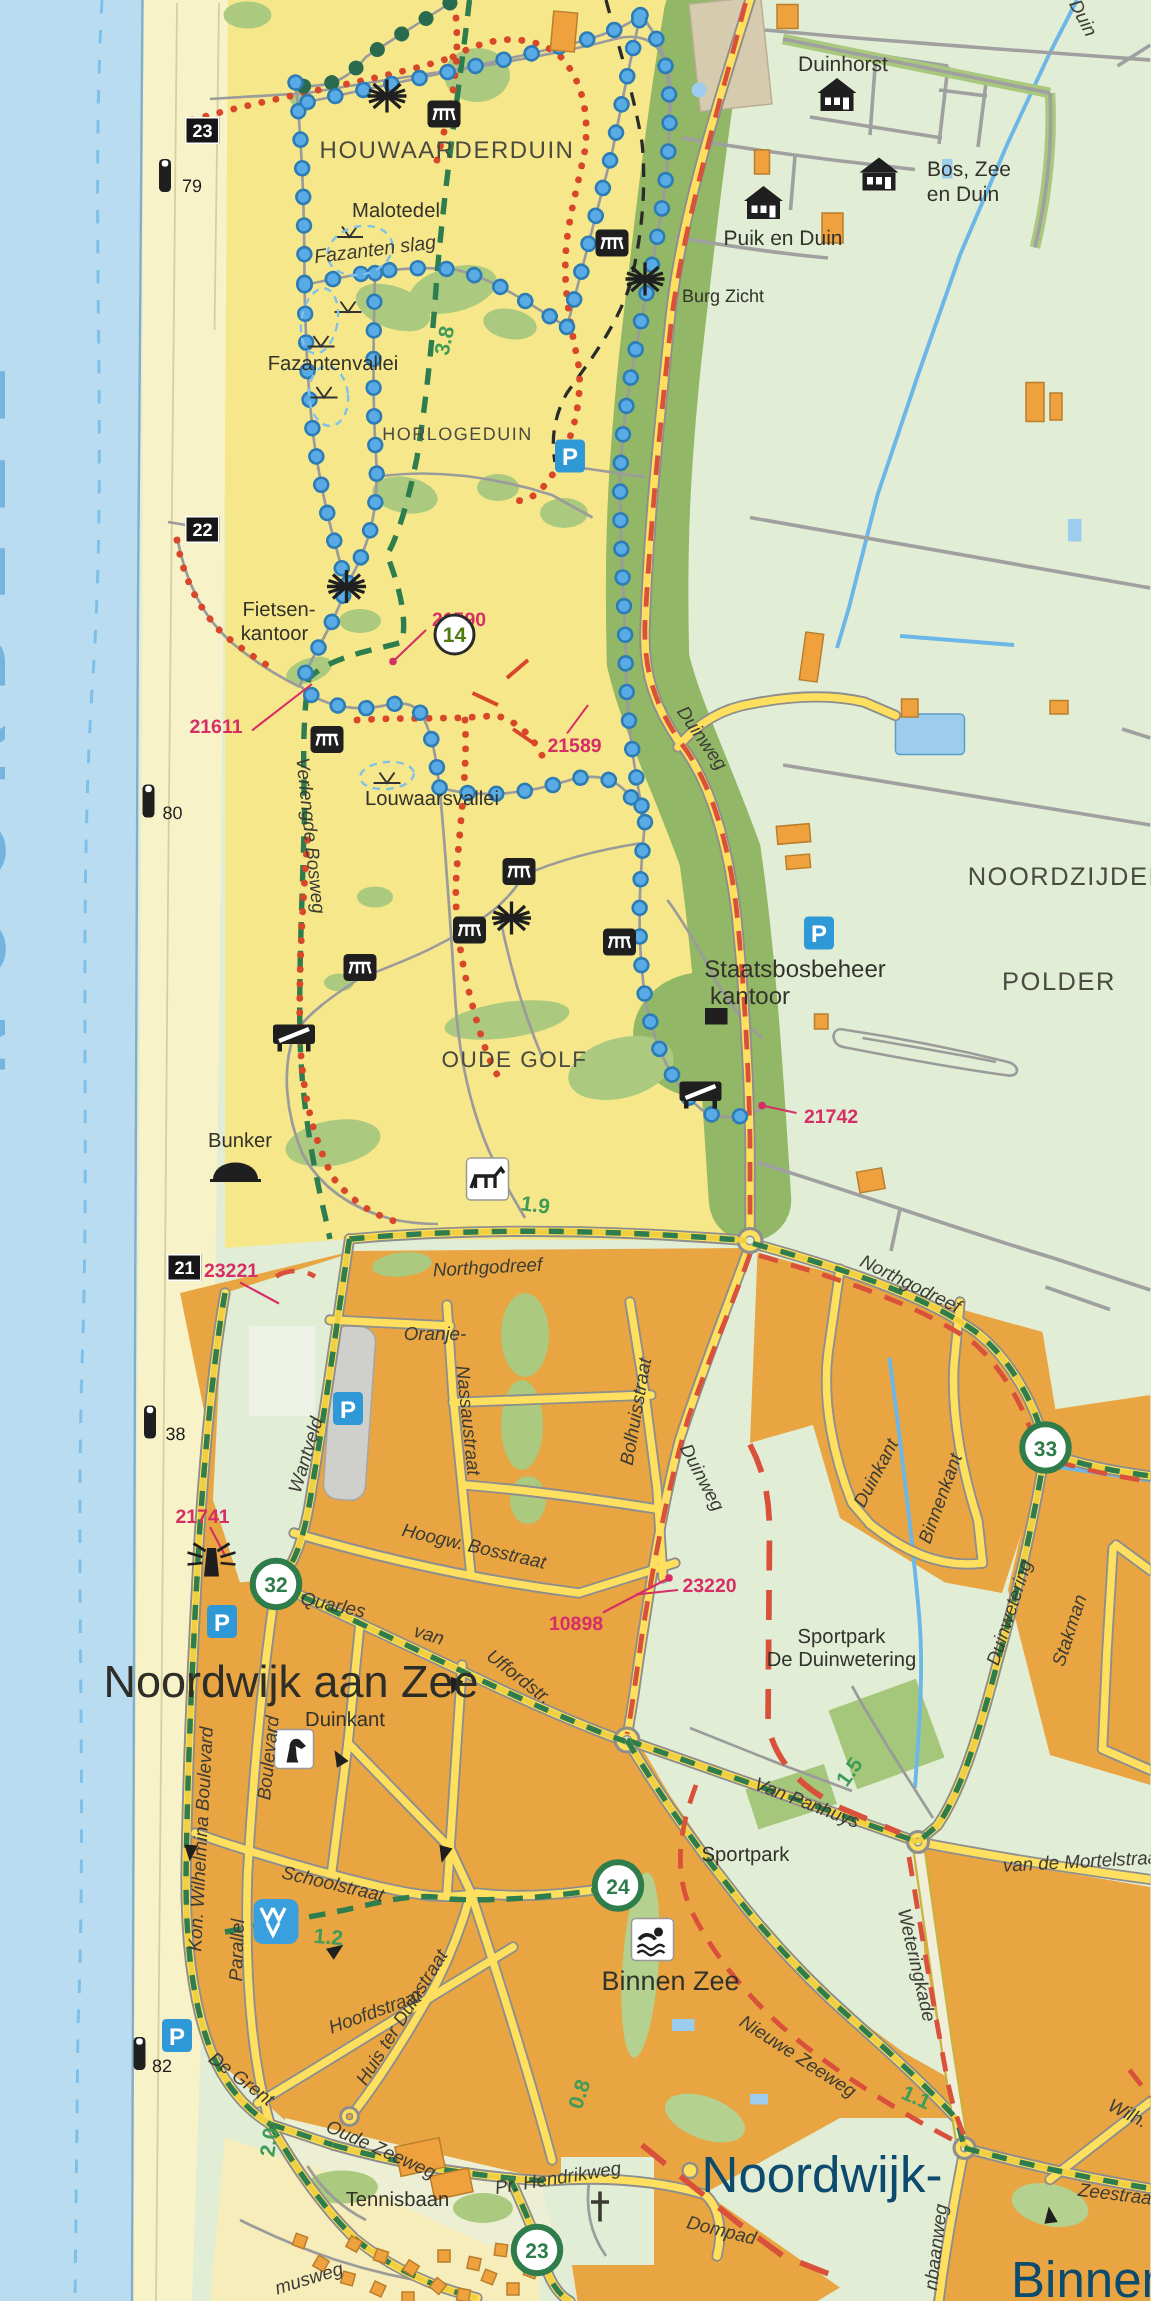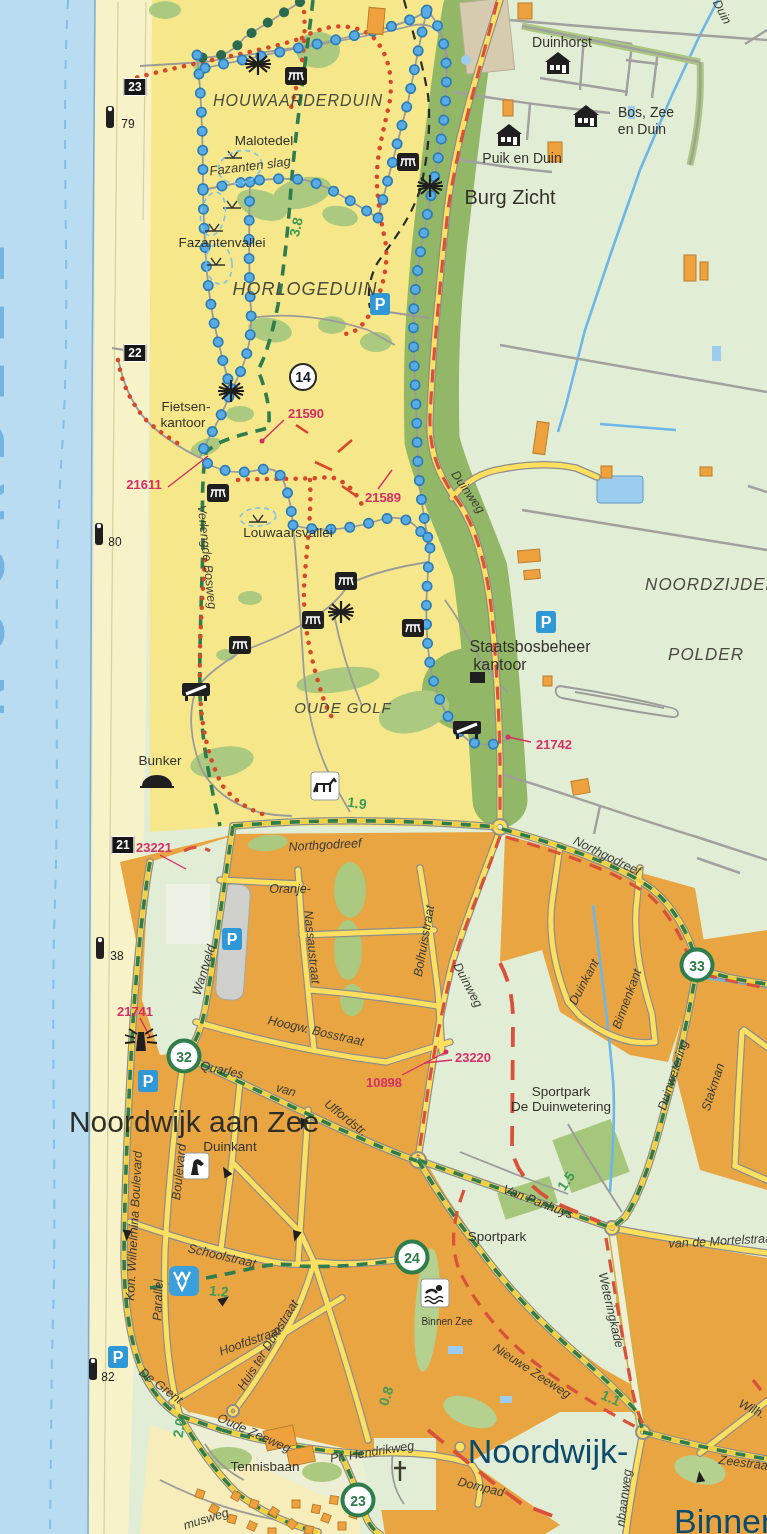--- a/index.html
+++ b/index.html
@@ -1,33 +1,33 @@
 <!DOCTYPE html>
 <html><head>
 <meta charset="utf-8">
 <style>
   html,body{margin:0;padding:0;background:#e2edd5;}
   #map{position:relative;width:767px;height:1534px;overflow:hidden;font-family:"Liberation Sans",sans-serif;}
   #map svg{position:absolute;left:0;top:0;}
   .lbl{position:absolute;transform:translate(-50%,-50%) rotate(var(--r,0deg));white-space:nowrap;color:#3b3b32;pointer-events:none;}
-  .area{font-style:italic;color:#4a4a40;letter-spacing:1px;font-size:16px;}
-  .area.sm{font-size:18px;}
+  .area{color:#4a4a40;letter-spacing:1px;font-size:16px;}
+  .area.sm{font-size:12px;}
   .place{font-size:13.5px;color:#32322b;}
   .place.md{font-size:16px;}
   .street{font-style:italic;font-size:12.5px;color:#3c3c34;}
   .big{font-size:30px;color:#2e2e28;margin-left:48px;}
   .huge{font-size:34px;color:#0c4a6e;}
   .sea-name{font-size:56px;color:#69aede;letter-spacing:22px;font-weight:bold;opacity:.85;}
   .node{font-size:13px;font-weight:bold;color:#d62e66;}
   .dist{font-size:14px;font-weight:bold;color:#3f9b57;}
   .kmbox{background:#161616;color:#fff;font-size:12px;font-weight:bold;padding:1px 4px;border:1px solid #fff;}
   .pole{font-size:12px;color:#1d1d1d;}
   .badge{width:27px;height:27px;border-radius:50%;background:#fff;display:flex;align-items:center;justify-content:center;font-weight:bold;}
   .badge.g{border:4px solid #2e7d4a;color:#2e7d4a;font-size:14px;}
-  .badge.w{border:2px solid #2a2a2a;color:#0f172a;font-size:14px;width:24px;height:24px;}
+  .badge.w{border:2px solid #2a2a2a;color:#4d7c0f;font-size:14px;width:24px;height:24px;margin-top:46px;}
   
   .rcase{fill:none;stroke:#8e8e8e;stroke-width:7.5;stroke-linecap:round;stroke-linejoin:round;}
   .rfill{fill:none;stroke:#ffe05e;stroke-width:5;stroke-linecap:round;stroke-linejoin:round;}
   .wcase{fill:none;stroke:#c9b23e;stroke-width:9;}
   .wfill{fill:none;stroke:#f0edd9;stroke-width:6;}
   .gpath{fill:none;stroke:#9b9b9b;stroke-width:1.8;}
   .glane{fill:none;stroke:#a0a0a0;stroke-width:2.4;}
   .cycy{fill:none;stroke:#f0d040;stroke-width:3.6;}
   .cycg{fill:none;stroke:#2e7d4e;stroke-width:3.6;stroke-dasharray:10 9;}
   .hike{fill:none;stroke:#2e7d4e;stroke-width:3.6;stroke-dasharray:11 8;}
@@ -678,21 +678,21 @@
   <div class="lbl place" style="left:183px;top:422px">kantoor</div>
   <div class="lbl place" style="left:288px;top:532px">Louwaarsvallei</div>
   <div class="lbl street" style="left:207px;top:557px;--r:84deg">Verlengde Bosweg</div>
   <div class="lbl place" style="left:160px;top:760px">Bunker</div>
   <div class="lbl place md" style="left:530px;top:647px">Staatsbosbeheer</div>
   <div class="lbl place md" style="left:500px;top:665px">kantoor</div>
   <div class="lbl place" style="left:562px;top:42px;font-size:14px">Duinhorst</div>
   <div class="lbl place" style="left:646px;top:112px;font-size:14px">Bos, Zee</div>
   <div class="lbl place" style="left:642px;top:129px;font-size:14px">en Duin</div>
   <div class="lbl place" style="left:522px;top:158px;font-size:14px">Puik en Duin</div>
-  <div class="lbl place" style="left:510px;top:197px;font-size:20px">Burg Zicht</div>
+  <div class="lbl place" style="left:482px;top:197px;font-size:12px">Burg Zicht</div>
   <div class="lbl street" style="left:722px;top:12px;--r:62deg">Duin</div>
   <div class="lbl street" style="left:468px;top:492px;--r:55deg">Duinweg</div>
   <div class="lbl street" style="left:468px;top:985px;--r:62deg">Duinweg</div>
   <div class="lbl street" style="left:325px;top:845px;--r:-3deg">Northgodreef</div>
   <div class="lbl street" style="left:607px;top:856px;--r:26deg">Northgodreef</div>
   <div class="lbl street" style="left:204px;top:970px;--r:-73deg">Wantveld</div>
   <div class="lbl street" style="left:290px;top:889px">Oranje-</div>
   <div class="lbl street" style="left:312px;top:947px;--r:84deg">Nassaustraat</div>
   <div class="lbl street" style="left:424px;top:941px;--r:-80deg">Bolhuisstraat</div>
   <div class="lbl street" style="left:316px;top:1031px;--r:13deg">Hoogw. Bosstraat</div>
@@ -708,21 +708,21 @@
   <div class="lbl street" style="left:538px;top:1202px;--r:21deg">Van Panhuys</div>
   <div class="lbl place" style="left:497px;top:1236px">Sportpark</div>
   <div class="lbl street" style="left:722px;top:1241px;--r:-3deg">van de Mortelstraat</div>
   <div class="lbl street" style="left:611px;top:1310px;--r:77deg">Weteringkade</div>
   <div class="lbl street" style="left:532px;top:1371px;--r:33deg">Nieuwe Zeeweg</div>
   <div class="lbl street" style="left:752px;top:1409px;--r:27deg">Wilh.</div>
   <div class="lbl street" style="left:745px;top:1463px;--r:7deg">Zeestraat</div>
   <div class="lbl big" style="left:146px;top:1122px">Noordwijk aan Zee</div>
   <div class="lbl huge" style="left:548px;top:1451px">Noordwijk-</div>
   <div class="lbl huge" style="left:727px;top:1521px">Binnen</div>
-  <div class="lbl place" style="left:447px;top:1321px;font-size:10px">Binnen Zee</div>
+  <div class="lbl place" style="left:447px;top:1321px;font-size:18px">Binnen Zee</div>
   <div class="lbl place" style="left:230px;top:1146px">Duinkant</div>
   <div class="lbl street" style="left:134px;top:1226px;--r:-87deg">Kon. Wilhelmina Boulevard</div>
   <div class="lbl street" style="left:179px;top:1172px;--r:-84deg">Boulevard</div>
   <div class="lbl street" style="left:158px;top:1300px;--r:-88deg">Parallel</div>
   <div class="lbl street" style="left:222px;top:1256px;--r:13deg">Schoolstraat</div>
   <div class="lbl street" style="left:250px;top:1341px;--r:-20deg">Hoofdstraat</div>
   <div class="lbl street" style="left:268px;top:1345px;--r:-58deg">Huis ter Duinstraat</div>
   <div class="lbl street" style="left:161px;top:1386px;--r:37deg">De Grent</div>
   <div class="lbl street" style="left:254px;top:1433px;--r:24deg">Oude Zeeweg</div>
   <div class="lbl street" style="left:372px;top:1452px;--r:-9deg">Pr. Hendrikweg</div>

